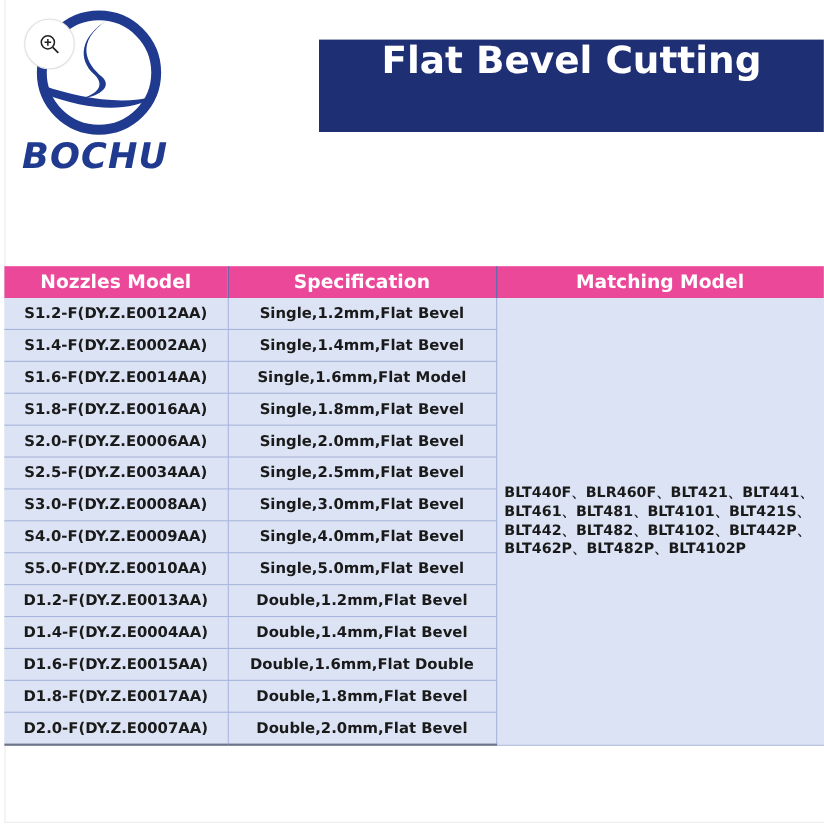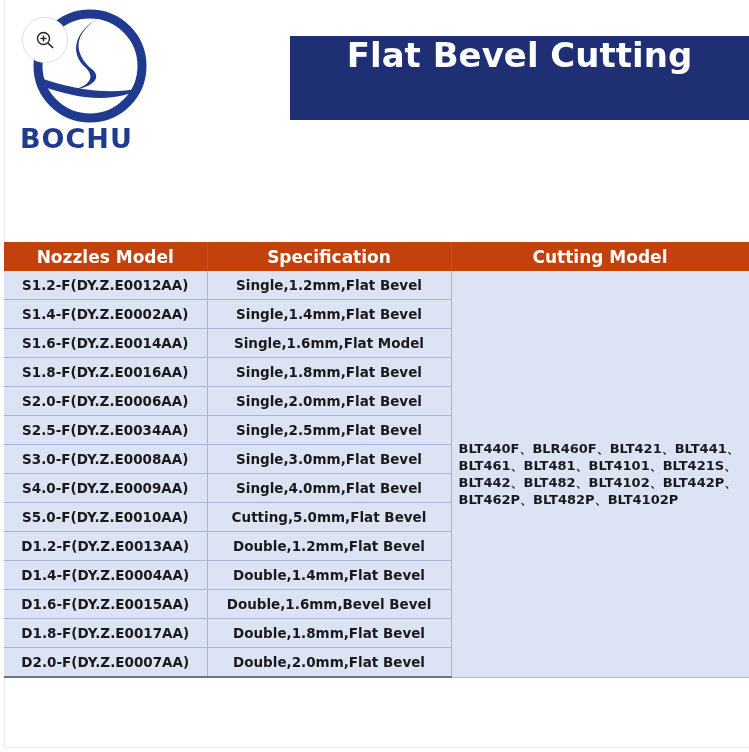--- a/index.html
+++ b/index.html
@@ -1,25 +1,25 @@
 <!DOCTYPE html>
 <html><head>
 <meta charset="utf-8">
 <style>
   html, body { margin:0; padding:0; background:#ffffff; }
   body { width:749px; height:752px; position:relative; overflow:hidden; font-family:"Liberation Sans", sans-serif; }
   .frame { position:absolute; left:4px; top:0; width:745px; height:747px; background:#fff; border-left:1px solid #ececec; border-bottom:1px solid #ececec; }
   .logo { position:absolute; left:18px; top:8px; width:145px; height:150px; }
   .logo svg { position:absolute; left:10px; top:0; }
-  .logo-text { position:absolute; left:2px; top:115px; font-family:"DejaVu Sans", sans-serif; font-weight:bold; font-size:27px; color:#1f3a8f; letter-spacing:1px; }
+  .logo-text { position:absolute; left:2px; top:115px; font-family:"DejaVu Sans", sans-serif; font-weight:bold; font-style:italic; font-size:32px; color:#1f3a8f; letter-spacing:1px; }
   .zoom-btn { position:absolute; left:22px; top:17px; width:44px; height:44px; border-radius:50%; background:#fff; border:1px solid #e2e2e2; box-shadow:0 0 2px rgba(0,0,0,0.08); display:flex; align-items:center; justify-content:center; cursor:pointer; }
   .title-banner { position:absolute; left:290px; top:36px; width:459px; height:84px; background:#1e2f74; color:#fff; font-weight:bold; font-size:34px; line-height:38px; text-align:center; display:flex; flex-direction:row; justify-content:center; font-family:"DejaVu Sans", sans-serif; }
   .title-banner span { display:block; }
   table.spec { position:absolute; left:4px; top:242px; width:745px; border-collapse:collapse; table-layout:fixed; font-family:"DejaVu Sans", sans-serif; }
-  table.spec th { background:#c2410c; color:#fff; font-size:17px; font-weight:bold; height:29px; padding:0; border-right:1px solid #5a6bb0; }
+  table.spec th { background:#ec4899; color:#fff; font-size:17px; font-weight:bold; height:29px; padding:0; border-right:1px solid #5a6bb0; }
   table.spec td { background:#dbe3f4; color:#1a1a1a; font-size:13.5px; font-weight:bold; height:28px; padding:0; text-align:center; border-bottom:1px solid #a7b4dc; border-right:1px solid #a7b4dc;margin-top:20px; }
   table.spec td.match { text-align:left; vertical-align:middle; padding-left:7px; font-size:13px; line-height:17px; }
   table.spec tr:last-child td { border-bottom:2px solid #6b7488; }
   .match-line { display:block; white-space:nowrap; }
 </style>
 </head>
 <body>
 
 <div class="frame"></div>
 
@@ -48,21 +48,21 @@
 <table class="spec">
   <colgroup>
     <col style="width:203px">
       <col style="width:244px">
       <col style="width:298px">
   </colgroup>
   <thead>
     <tr>
       <th>Nozzles Model</th>
       <th>Specification</th>
-      <th>Cutting Model</th>
+      <th>Matching Model</th>
     </tr>
   </thead>
   <tbody>
     <tr>
       <td>S1.2-F(DY.Z.E0012AA)</td>
       <td>Single,1.2mm,Flat Bevel</td>
       <td class="match" rowspan="14">
         <span class="match-line">BLT440F、BLR460F、BLT421、BLT441、</span>
         <span class="match-line">BLT461、BLT481、BLT4101、BLT421S、</span>
         <span class="match-line">BLT442、BLT482、BLT4102、BLT442P、</span>
@@ -92,33 +92,33 @@
     <tr>
         <td>S3.0-F(DY.Z.E0008AA)</td>
         <td>Single,3.0mm,Flat Bevel</td>
       </tr>
     <tr>
         <td>S4.0-F(DY.Z.E0009AA)</td>
         <td>Single,4.0mm,Flat Bevel</td>
       </tr>
     <tr>
         <td>S5.0-F(DY.Z.E0010AA)</td>
-        <td>Cutting,5.0mm,Flat Bevel</td>
+        <td>Single,5.0mm,Flat Bevel</td>
       </tr>
     <tr>
         <td>D1.2-F(DY.Z.E0013AA)</td>
         <td>Double,1.2mm,Flat Bevel</td>
       </tr>
     <tr>
         <td>D1.4-F(DY.Z.E0004AA)</td>
         <td>Double,1.4mm,Flat Bevel</td>
       </tr>
     <tr>
         <td>D1.6-F(DY.Z.E0015AA)</td>
-        <td>Double,1.6mm,Bevel Bevel</td>
+        <td>Double,1.6mm,Flat Double</td>
       </tr>
     <tr>
         <td>D1.8-F(DY.Z.E0017AA)</td>
         <td>Double,1.8mm,Flat Bevel</td>
       </tr>
     <tr>
         <td>D2.0-F(DY.Z.E0007AA)</td>
         <td>Double,2.0mm,Flat Bevel</td>
       </tr>
   </tbody>

